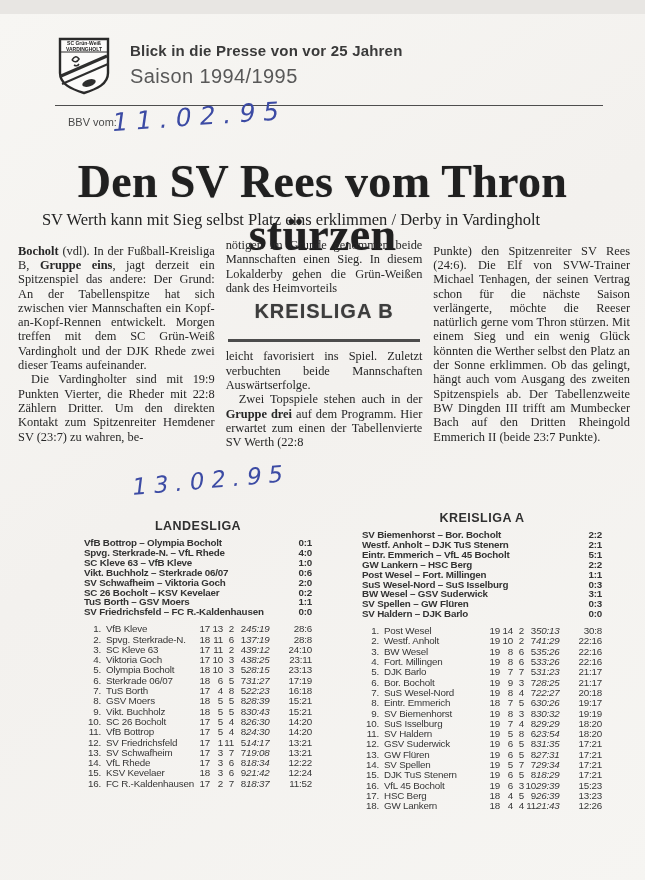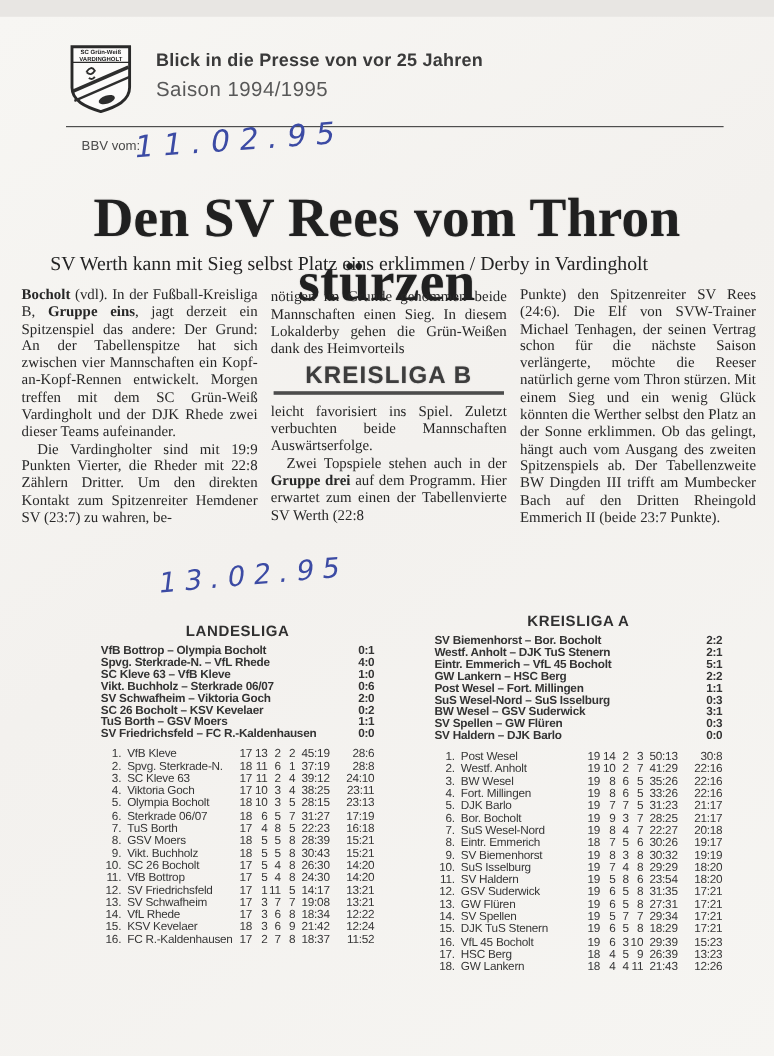--- a/index.html
+++ b/index.html
@@ -7,61 +7,61 @@
   body { font-family:"Liberation Sans", sans-serif; background:#e8e6e3; }
   .page {
     position:relative; width:645px; height:880px; overflow:hidden;
     background:linear-gradient(145deg,#f7f6f3 0%,#f3f1ee 45%,#f6f5f2 100%);
     color:#2b2b2b;
     margin-top:14px;
   }
   
   .badge { position:absolute; left:56px; top:22px; width:56px; height:60px; }
   .hdr-title { position:absolute; left:130px; top:28px; font-size:15px; font-weight:700; color:#3a3a3a; letter-spacing:0.2px; }
-  .hdr-sub { position:absolute; left:130px; top:51px; font-size:17px; color:#585858; letter-spacing:0.4px; }
+  .hdr-sub { position:absolute; left:130px; top:51px; font-size:20px; color:#585858; letter-spacing:0.4px; }
   .hdr-rule { position:absolute; left:55px; top:91px; width:548px; border-top:1.6px solid #4e4e4e; }
   .bbv-label { position:absolute; left:68px; top:102px; font-size:11px; color:#4a4a4a; }
   .hand { position:absolute; font-family:"DejaVu Sans", sans-serif; color:#3c4ba4; font-weight:400; }
   .hand1 { left:112px; top:88px; font-size:25px; letter-spacing:8px; transform:rotate(-4deg) skewX(-12deg); }
   .hand2 { left:132px; top:453px; font-size:23px; letter-spacing:7px; transform:rotate(-5deg) skewX(-12deg); }
   
   .headline {
     position:absolute; top:141px; left:0; width:645px; text-align:center;
     font-family:"Liberation Serif", serif; font-weight:700; font-size:46px;
     color:#202020; text-shadow:0 0 1px rgba(20,20,20,.45); letter-spacing:0.3px;
   }
   .subheadline {
     position:absolute; top:196px; left:0; width:582px; text-align:center;
     font-family:"Liberation Serif", serif; font-size:16.5px; color:#242424;
   }
   
   .article { position:absolute; top:224px; left:18px; width:612px; display:flex; gap:11px;align-items:center; }
   .col { width:197px; font-family:"Liberation Serif", serif; font-size:12.4px; line-height:14.3px; text-align:justify; color:#272727; }
   .col p.indent { text-indent:13px; }
   .liga-box {
-    margin:9px 2px 7px 2px; padding-bottom:5px; text-align:center;
+    margin:9px 2px 7px 2px; padding-bottom:21px; text-align:center;
     font-family:"Liberation Sans", sans-serif; font-weight:700; font-size:20px;
     letter-spacing:1px; color:#3d3d3d; border-bottom:3.5px solid #4c4c4c;
     text-shadow:0 0 1px rgba(40,40,40,.4);
   }
   
   .table-block { position:absolute; color:#373737; }
   .tb-landesliga { left:84px; top:505px; width:228px; }
   .tb-kreisliga { left:362px; top:497px; width:240px; }
   .tbl-title { text-align:center; font-weight:700; font-size:12.5px; letter-spacing:0.5px; color:#303030; margin-bottom:5px; }
   .fixture-row { display:flex; justify-content:space-between; line-height:9.9px; font-size:9.8px; font-weight:700; letter-spacing:-0.2px; color:#333; }
   .standings { margin-top:7px; }
   .st-row { display:flex; line-height:10.3px; font-size:9.8px; letter-spacing:-0.2px; }
   .st-pos { width:17px; text-align:right; }
   .st-team { flex:1; padding-left:5px; white-space:nowrap; overflow:hidden; }
   .st-sp { width:15px; text-align:right; }
   .st-w { width:13px; text-align:right; }
   .st-d { width:11px; text-align:right; }
   .st-l { width:12px; text-align:right; }
-  .st-goals { width:34px; text-align:center; }
+  .st-goals { width:34px; text-align:left;font-style:italic; }
   .st-pts { width:32px; text-align:right; }
 </style>
 </head>
 <body>
 
 <div class="page">
 
   <svg class="badge" viewBox="0 0 56 60">
     <path d="M4 3 H52 V37 C52 48 41 53 28 57 C15 53 4 48 4 37 Z" fill="#fcfbfa" stroke="#2a2a2a" stroke-width="2.4"></path>
     <line x1="4" y1="16" x2="52" y2="16" stroke="#2a2a2a" stroke-width="1.2"></line>

